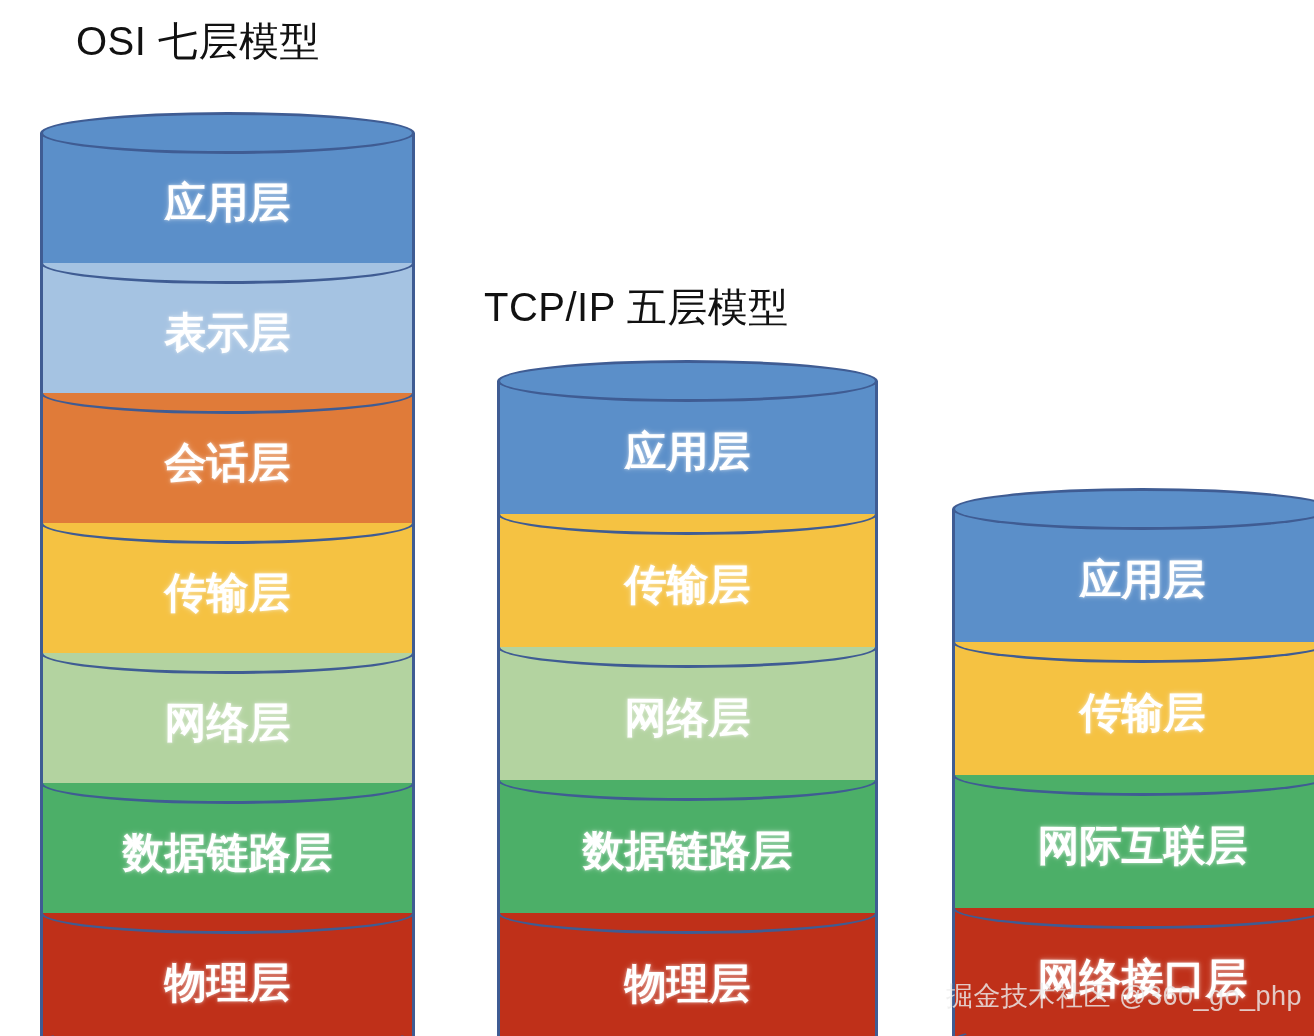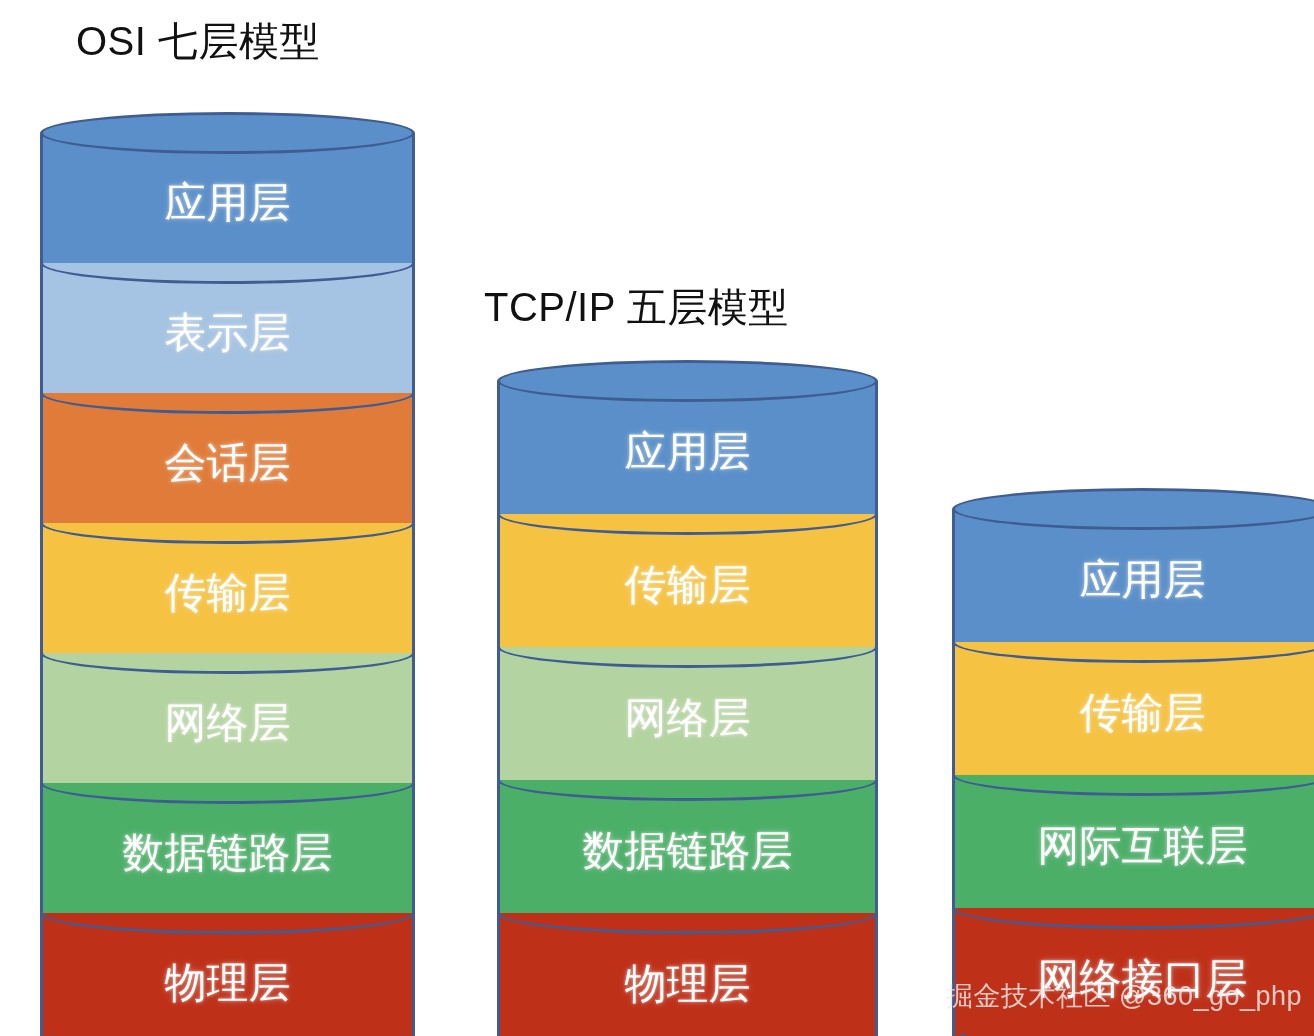--- a/index.html
+++ b/index.html
@@ -72,21 +72,21 @@
     border-radius: 50%;
   }
 
   .layer-label {
     position: absolute;
     left: 0;
     width: 100%;
     text-align: center;
     color: #ffffff;
     font-family: "Liberation Sans", "DejaVu Sans", sans-serif;
-    font-weight: 400;
+    font-weight: 700;
     text-shadow:
        0 0 3px rgba(255,255,255,0.55),
        0 0 6px rgba(255,255,255,0.35);
     white-space: nowrap;
     pointer-events: none;
   }
 
   .watermark {
     position: absolute;
     color: rgba(235,235,235,0.82);

